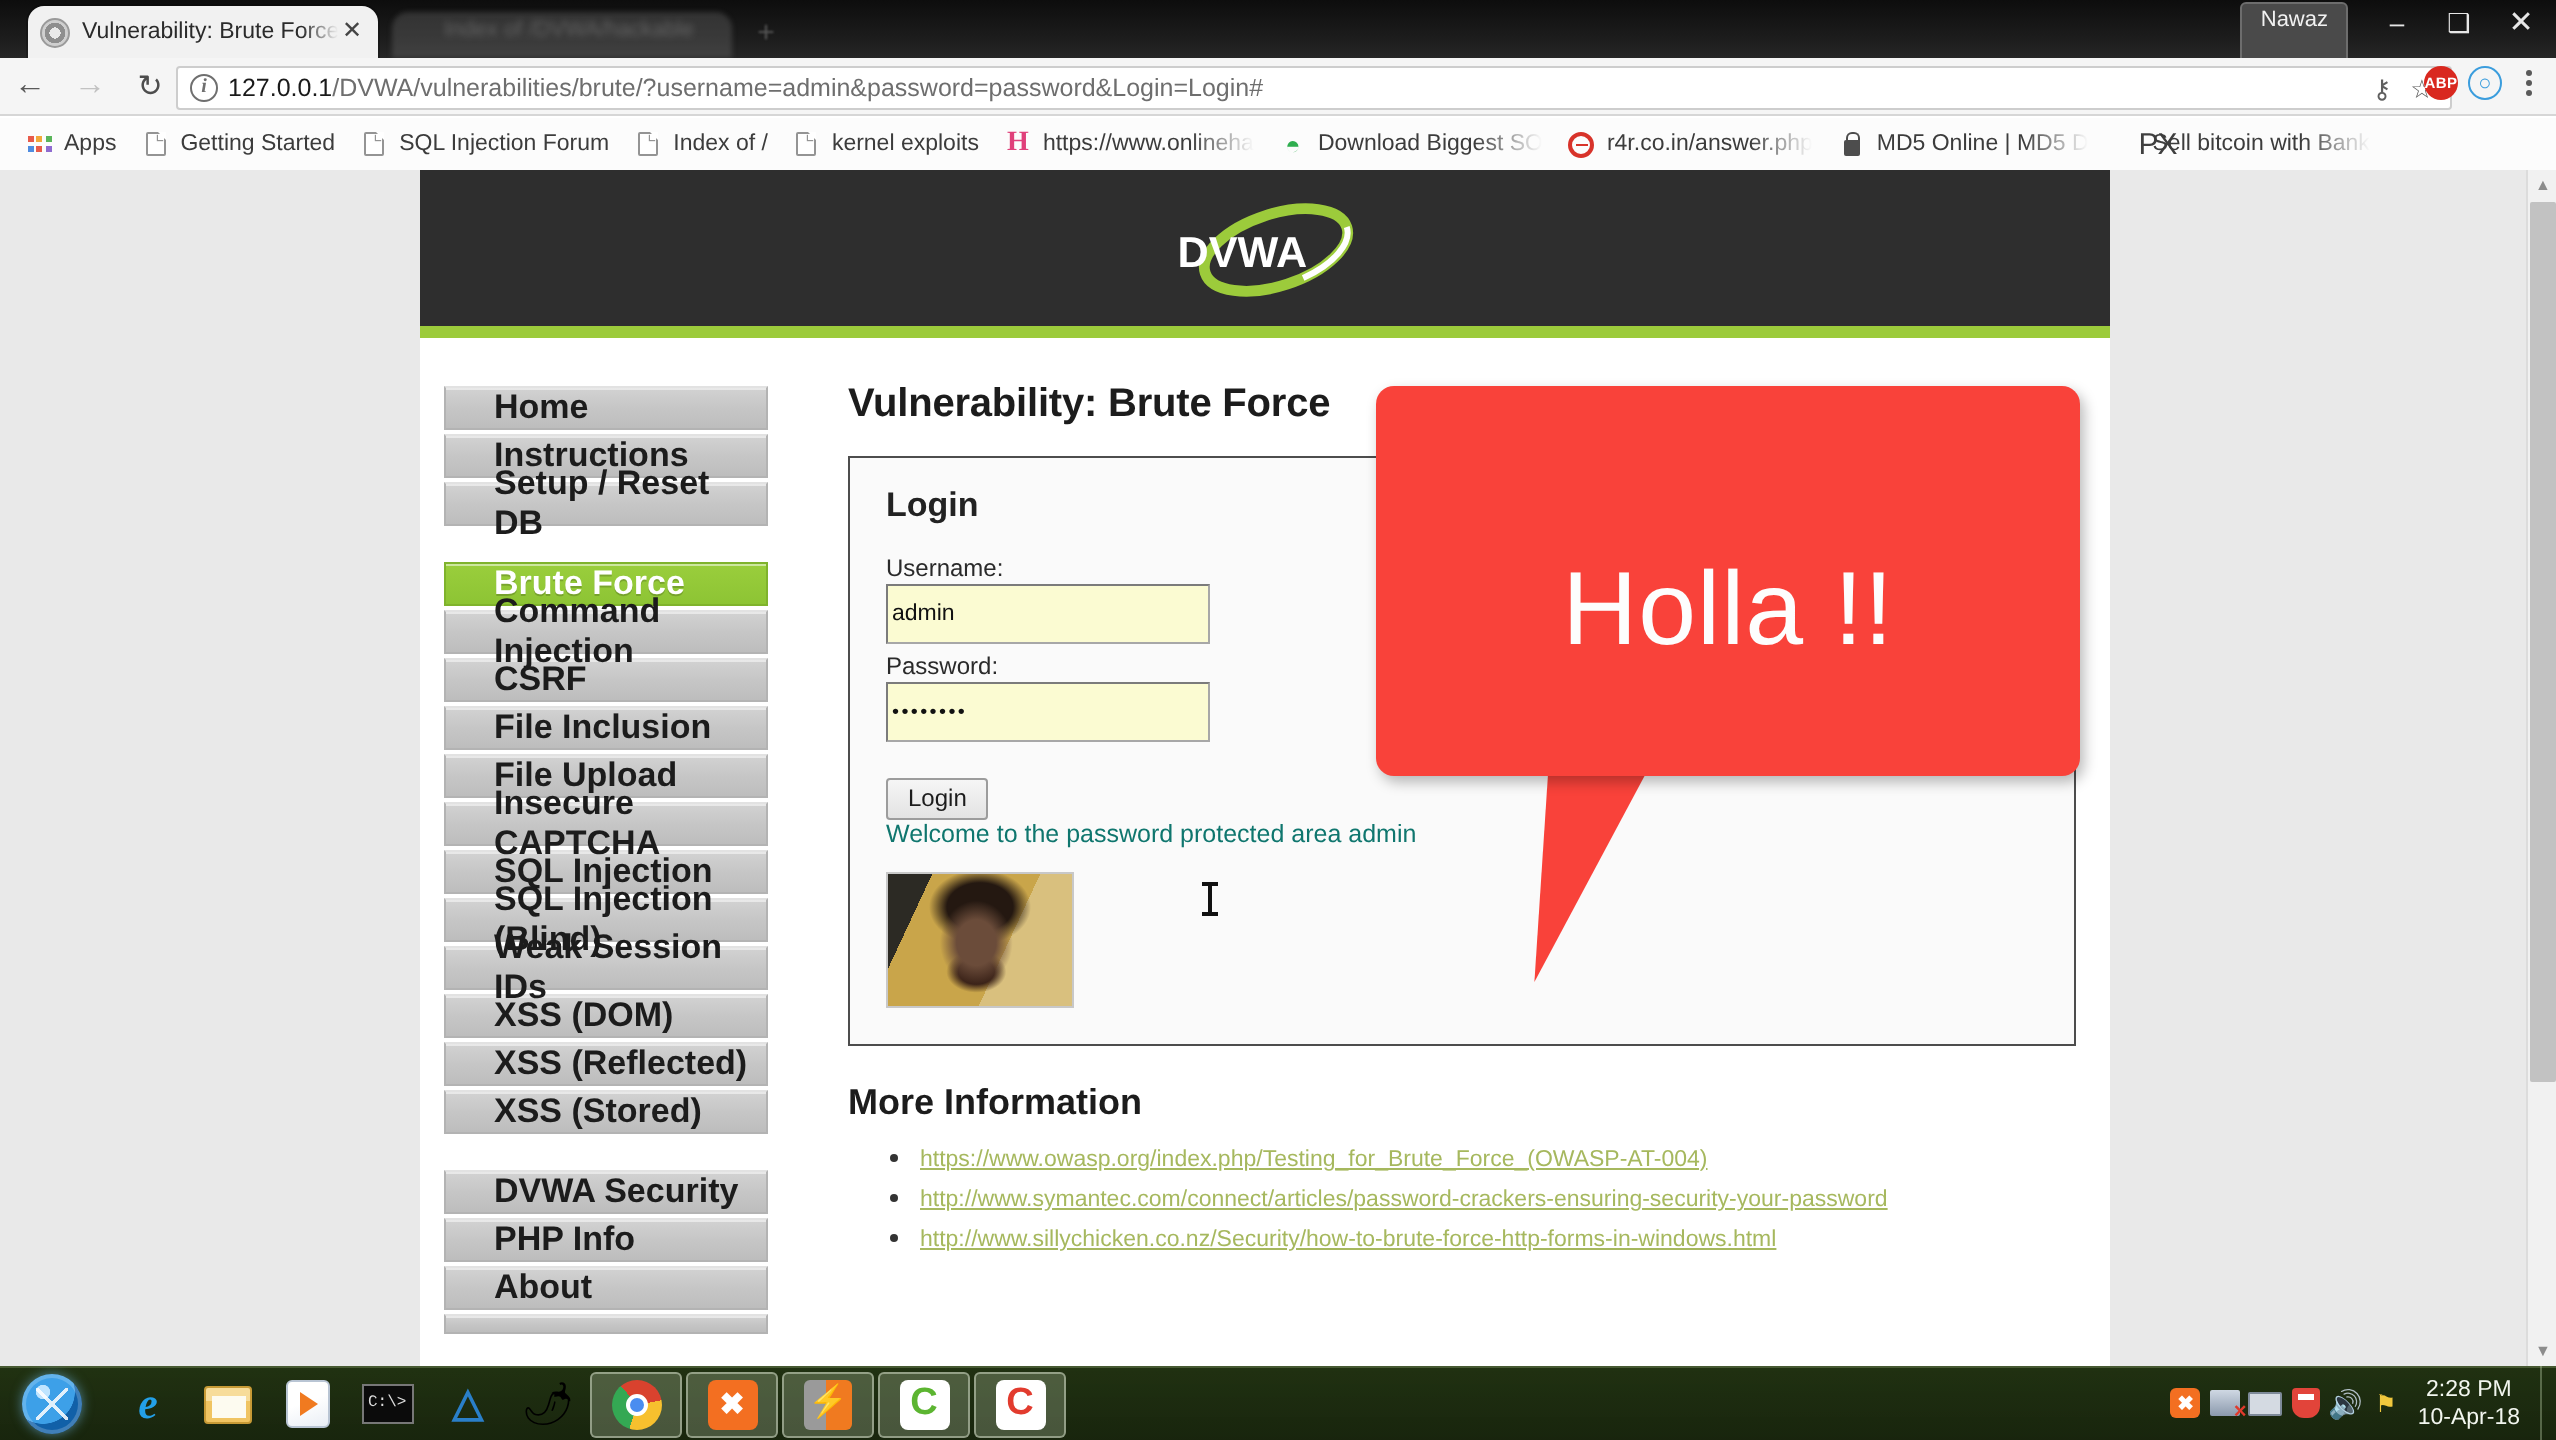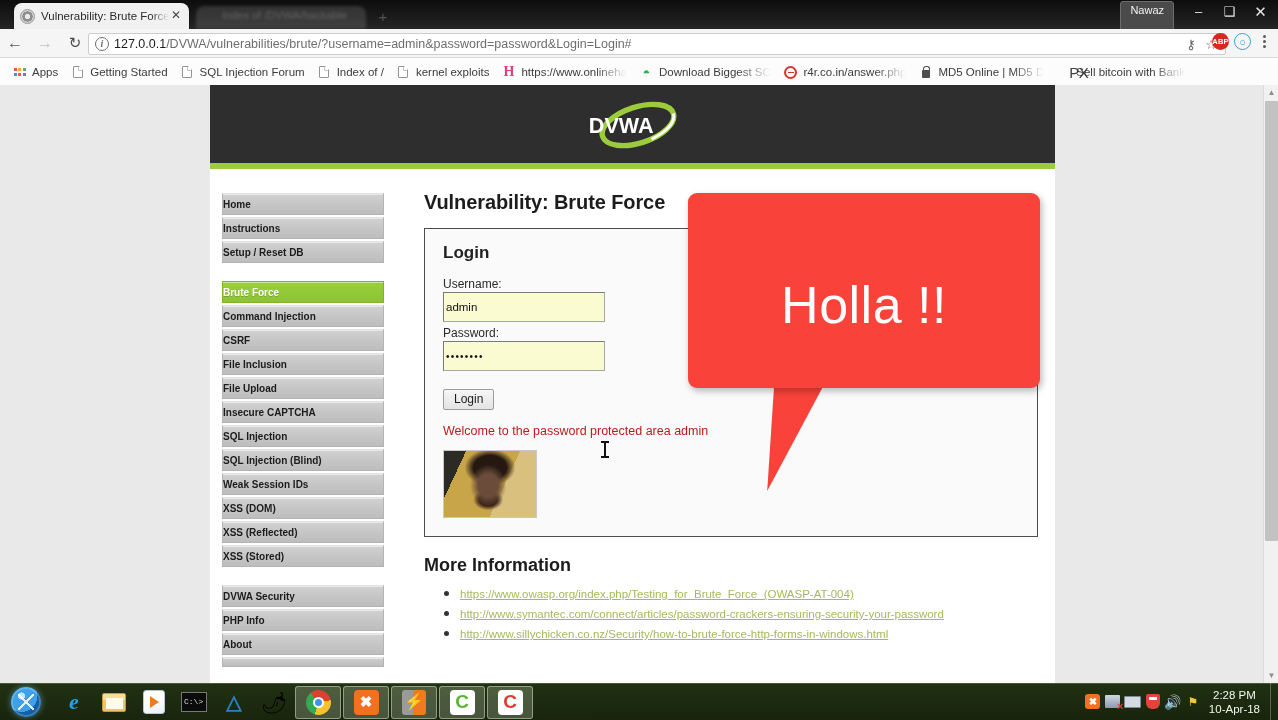--- a/index.html
+++ b/index.html
@@ -213,22 +213,22 @@
 
   
   .side {
     position: absolute; left: 12px; top: 24px; width: 162px;
   }
   .side-group { margin-bottom: 18px; }
   .side-item {
     height: 22px; margin-bottom: 2px;
     background: linear-gradient(180deg,#d2d2d2 0%,#c6c6c6 50%,#bdbdbd 100%);
     border: 1px solid #b3b3b3; border-top-color: #e2e2e2;
-    display: flex; align-items: center; padding-left: 0;
-    font-size: 10px; font-weight: bold; color: #1c1c1c;
+    display: flex; align-items: center; padding-left: 24px;
+    font-size: 17px; font-weight: bold; color: #1c1c1c;
     box-shadow: 0 1px 0 rgba(255,255,255,.5) inset;
   }
   .side-item.active {
     background: linear-gradient(180deg,#9ace3c 0%,#8dc434 100%);
     border-color: #7fb32c; color: #ffffff;
     text-shadow: 0 1px 0 rgba(0,0,0,.18);
   }
   .side-item.cut { height: 10px; overflow: hidden; }
 
   
@@ -249,21 +249,21 @@
     font-size: 11.5px; color: #111; padding: 14px 2px; line-height: 14px;
     margin-bottom: 4px; font-family: "Liberation Sans", sans-serif;
   }
   .fld-input.pw { letter-spacing: 1.2px; font-size: 10px; }
   .btn-login {
     margin-top: 14px; padding: 2px 10px 3px;
     background: linear-gradient(180deg,#f6f6f6,#e3e3e3);
     border: 1px solid #9c9c9c; border-radius: 2px;
     font-size: 12px; color: #1c1c1c; font-family: "Liberation Sans", sans-serif;
   }
-  .welcome { margin-top: 14px; font-size: 12.5px; color: #b91c1c; }
+  .welcome { font-size: 12.5px; color: #0f766e; }
   .thumb {
     margin-top: 12px; width: 94px; height: 68px;
     border: 1px solid #c8c8c8;
     background:
       radial-gradient(ellipse 26px 30px at 48% 52%, #6b4c3a 0 38%, rgba(107,76,58,0) 70%),
       radial-gradient(ellipse 20px 14px at 48% 74%, #3a2218 0 45%, rgba(58,34,24,0) 75%),
       radial-gradient(ellipse 30px 22px at 50% 25%, #241811 0 55%, rgba(36,24,17,0) 85%),
       linear-gradient(115deg,#2c2a24 0 18%, #c9a54a 18% 62%, #d9c07e 62% 100%);
   }
 

